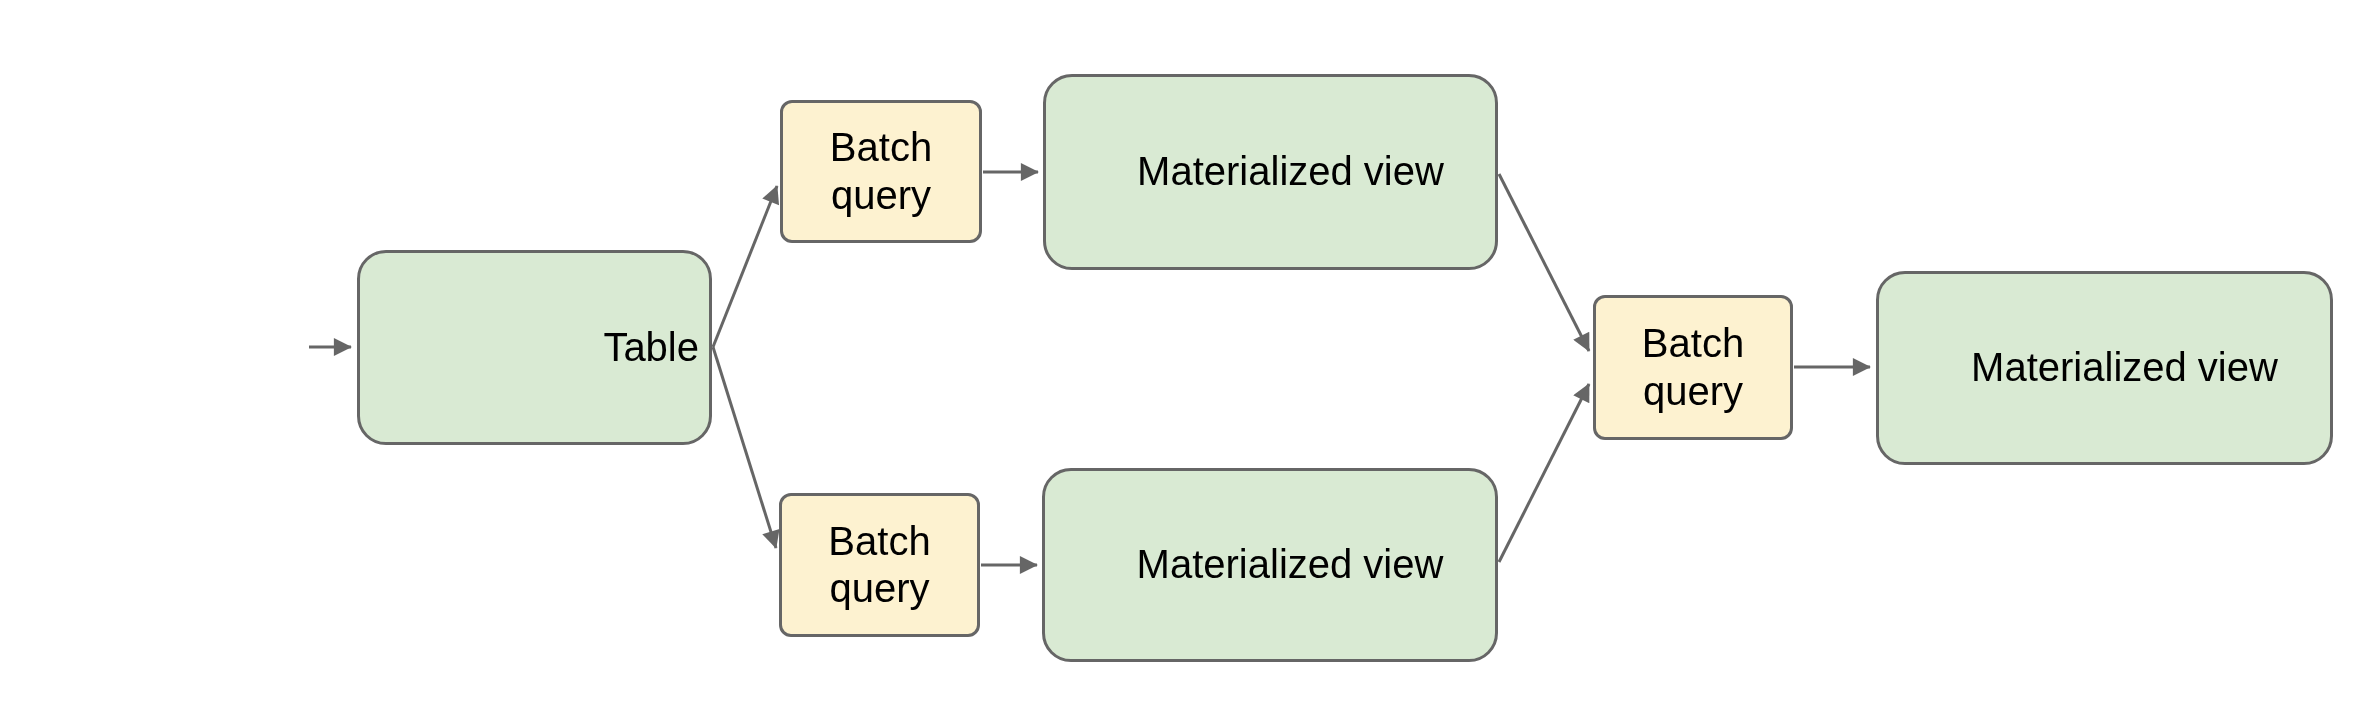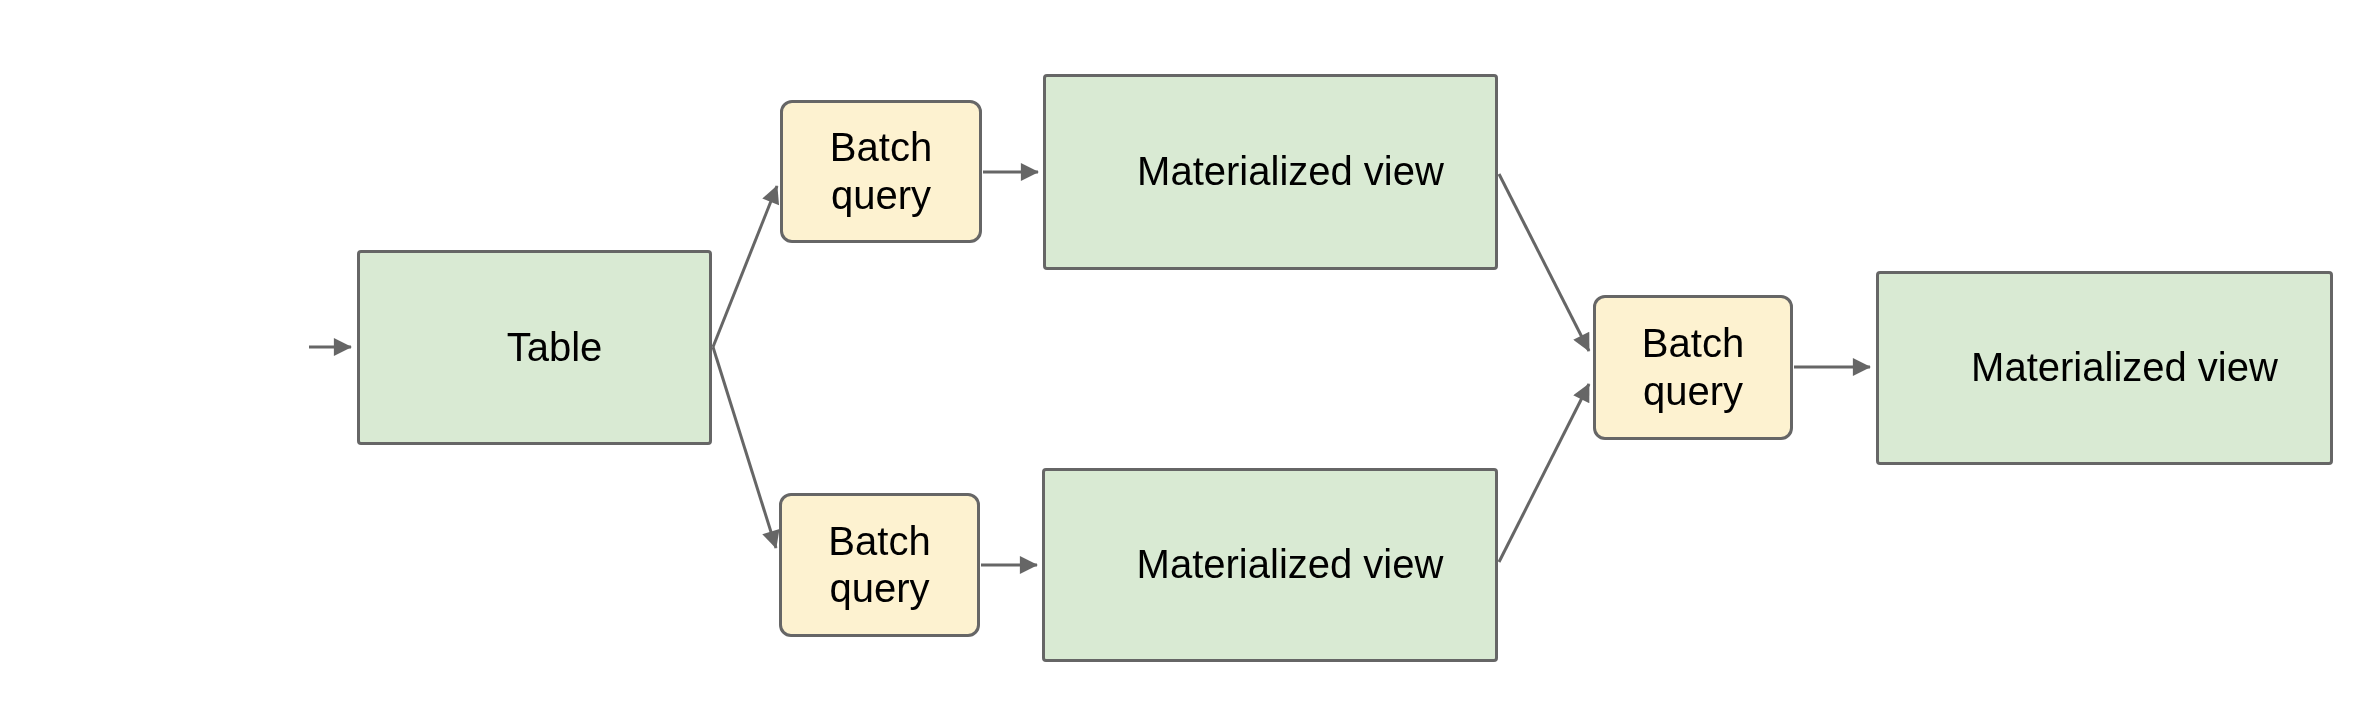--- a/index.html
+++ b/index.html
@@ -46,29 +46,29 @@
     color:var(--text);
     font-size:40px;
     line-height:1.18;
   }
   .node.query{
     background:var(--query-fill);
     border-radius:12px;
   }
   .node.view{
     background:var(--view-fill);
-    border-radius:4px;
+    border-radius:29px;
     padding-left:40px;
   }
   .node .label{
     padding:0 10px;
   }
   
   #n-streaming-query      {left:32px;  top:275px; width:273px; height:144px;}
-  #n-table                {left:357px; top:250px; width:355px; height:195px;}
+  #n-table                {left:357px; top:250px; width:355px; height:195px;justify-content:flex-end;}
   #n-batch-query-top      {left:780px; top:100px; width:202px; height:143px;}
   #n-materialized-view-top{left:1043px;top:74px;  width:455px; height:196px;}
   #n-batch-query-bottom   {left:779px; top:493px; width:201px; height:144px;}
   #n-materialized-view-bottom{left:1042px;top:468px;width:456px;height:194px;}
   #n-batch-query-right    {left:1593px;top:295px; width:200px; height:145px;}
   #n-materialized-view-right{left:1876px;top:271px;width:457px;height:194px;}
 </style>
 </head>
 <body>
 

